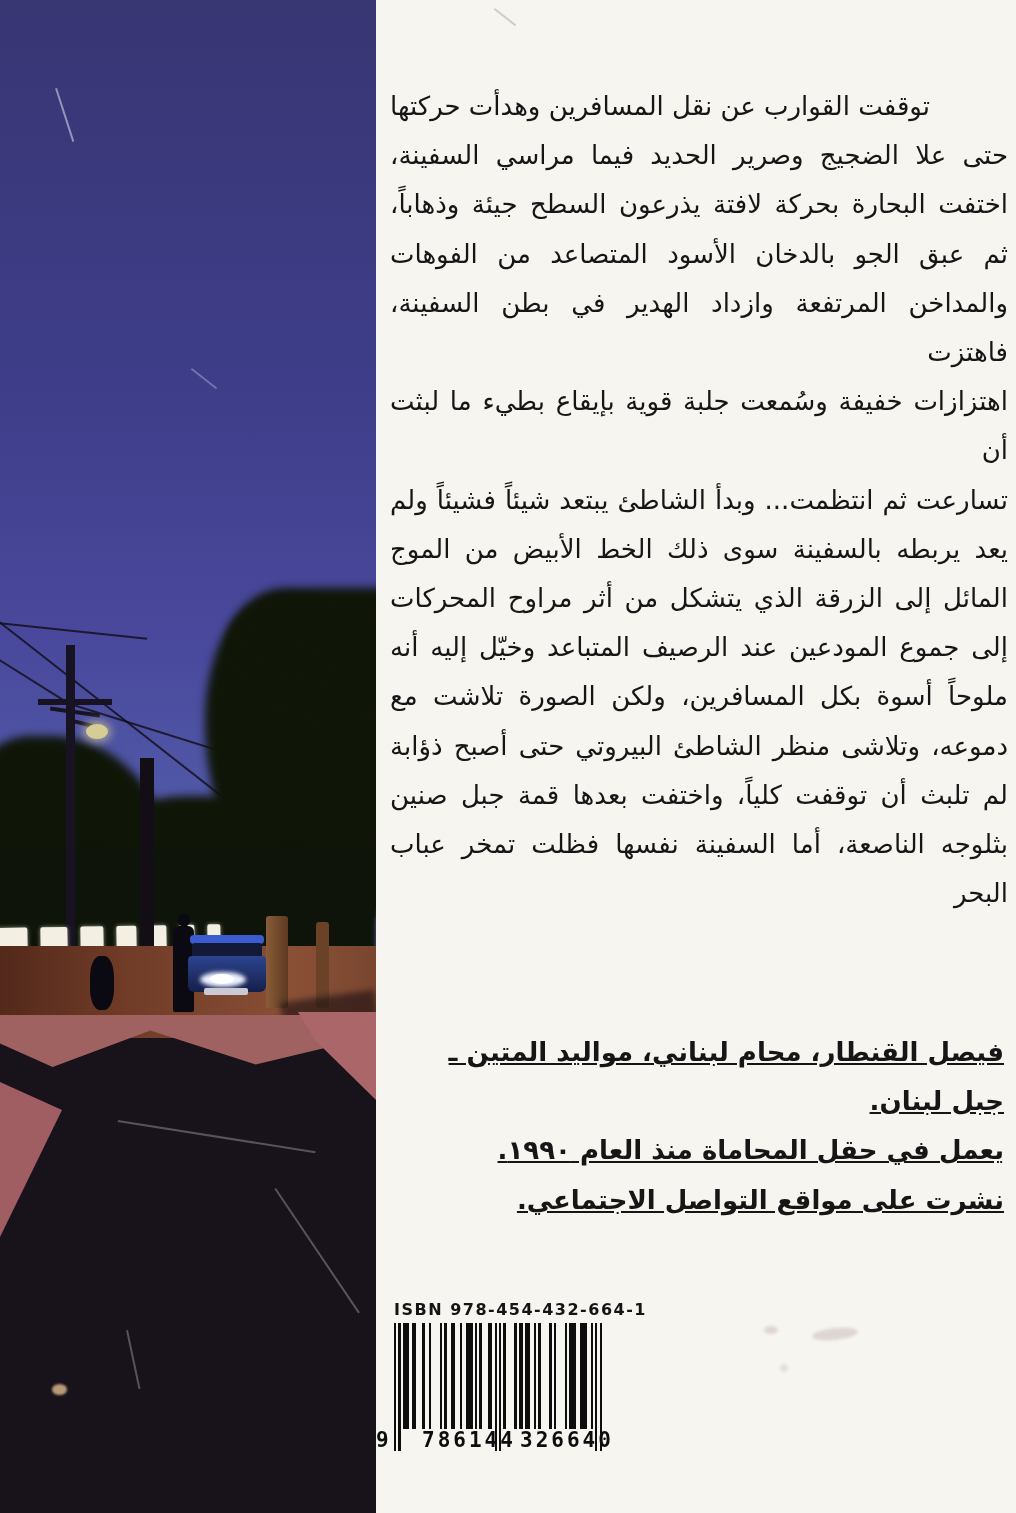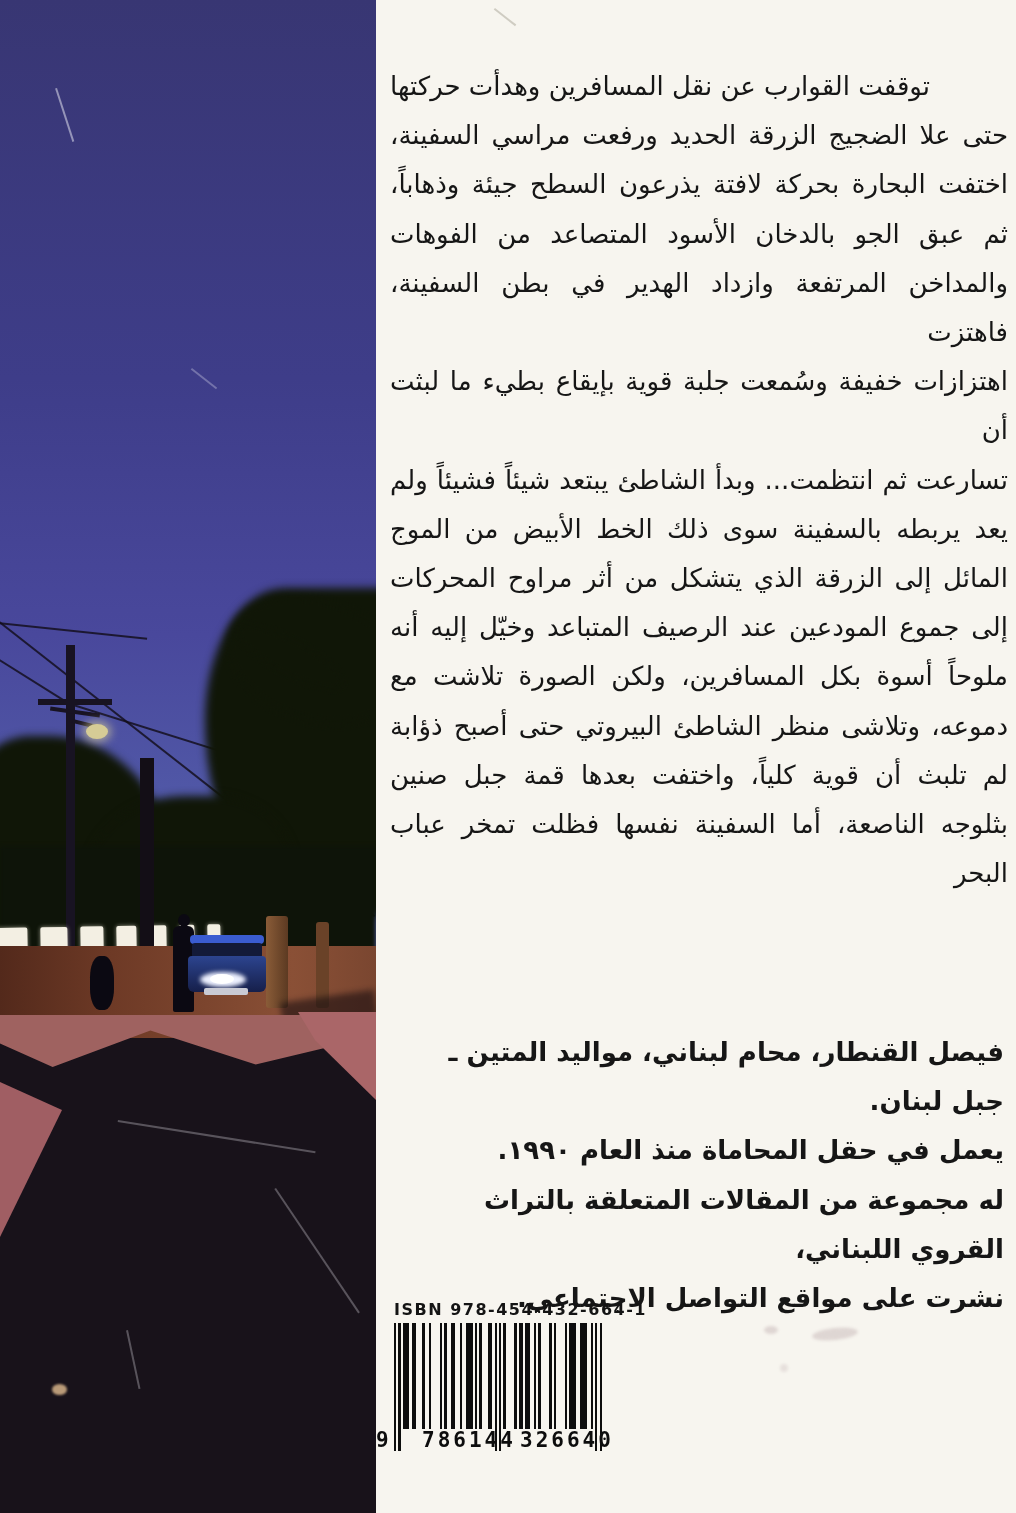--- a/index.html
+++ b/index.html
@@ -69,25 +69,25 @@
   .pscr{background:rgba(240,240,248,.5);height:2px;transform-origin:0 0;}
   .ps1{left:57px;top:88px;width:56px;transform:rotate(72deg);}
   .ps2{left:192px;top:368px;width:32px;transform:rotate(38deg);opacity:.6;}
   
   .scratch-top{left:495px;top:8px;width:27px;height:1.5px;background:#cfccc2;transform:rotate(38deg);transform-origin:0 0;}
   .smudge{background:#8a6a72;opacity:.22;border-radius:50%;filter:blur(1.5px);}
   .sm1{left:812px;top:1328px;width:46px;height:12px;transform:rotate(-6deg);}
   .sm2{left:764px;top:1326px;width:14px;height:8px;}
   .sm3{left:780px;top:1364px;width:8px;height:8px;opacity:.15;}
   
-  .blurb{left:390px;right:8px;top:62px;direction:rtl;color:var(--ink,#161616);}
+  .blurb{left:390px;right:8px;top:82px;direction:rtl;color:var(--ink,#161616);}
   .blurb .line{font-size:26px;line-height:49.2px;text-align:justify;text-align-last:justify;white-space:normal;}
   .blurb .line:first-child{padding-right:78px;}
   .blurb .line:last-child{text-align-last:right;}
-  .bio{left:396px;right:12px;top:1028px;direction:rtl;color:var(--ink,#161616);}
+  .bio{left:396px;right:12px;top:1028px;direction:rtl;color:var(--ink,#161616);text-decoration:underline;}
   .bio .line{font-size:26px;line-height:49.2px;font-weight:bold;text-align:right;}
   
   .barcode-block{left:378px;top:1300px;width:240px;height:165px;}
   .isbn-label{position:absolute;left:16px;top:0;width:209px;text-align:center;
     font-family:"DejaVu Sans",sans-serif;font-weight:bold;font-size:16px;letter-spacing:1.5px;color:#141414;white-space:nowrap;}
   .bars{position:absolute;left:16px;top:23px;display:flex;align-items:flex-start;}
   .module{width:2.2px;height:106px;}
   .module.on{background:#0d0d0d;}
   .module.guard{height:128px;}
   .bc-digit{position:absolute;font-family:"DejaVu Sans Mono",monospace;font-weight:bold;font-size:21px;color:#0d0d0d;top:128px;}
@@ -152,39 +152,38 @@
   <div class="layer rscr rs3"></div>
 </div>
 
 <div class="layer scratch-top"></div>
 <div class="layer smudge sm1"></div>
 <div class="layer smudge sm2"></div>
 <div class="layer smudge sm3"></div>
 
 <div class="layer blurb" lang="ar" dir="rtl">
     <div class="line">توقفت القوارب عن نقل المسافرين وهدأت حركتها</div>
-    <div class="line">حتى علا الضجيج الزرقة الحديد ورفعت مراسي السفينة،</div>
+    <div class="line">حتى علا الضجيج وصرير الحديد فيما مراسي السفينة،</div>
     <div class="line">اختفت البحارة بحركة لافتة يذرعون السطح جيئة وذهاباً،</div>
     <div class="line">ثم عبق الجو بالدخان الأسود المتصاعد من الفوهات</div>
     <div class="line">والمداخن المرتفعة وازداد الهدير في بطن السفينة، فاهتزت</div>
     <div class="line">اهتزازات خفيفة وسُمعت جلبة قوية بإيقاع بطيء ما لبثت أن</div>
     <div class="line">تسارعت ثم انتظمت... وبدأ الشاطئ يبتعد شيئاً فشيئاً ولم</div>
     <div class="line">يعد يربطه بالسفينة سوى ذلك الخط الأبيض من الموج</div>
     <div class="line">المائل إلى الزرقة الذي يتشكل من أثر مراوح المحركات</div>
     <div class="line">إلى جموع المودعين عند الرصيف المتباعد وخيّل إليه أنه</div>
     <div class="line">ملوحاً أسوة بكل المسافرين، ولكن الصورة تلاشت مع</div>
     <div class="line">دموعه، وتلاشى منظر الشاطئ البيروتي حتى أصبح ذؤابة</div>
-    <div class="line">لم تلبث أن قوية كلياً، واختفت بعدها قمة جبل صنين</div>
+    <div class="line">لم تلبث أن توقفت كلياً، واختفت بعدها قمة جبل صنين</div>
     <div class="line">بثلوجه الناصعة، أما السفينة نفسها فظلت تمخر عباب البحر</div>
   </div>
 
 <div class="layer bio" lang="ar" dir="rtl">
     <div class="line">فيصل القنطار، محام لبناني، مواليد المتين ـ جبل لبنان.</div>
     <div class="line">يعمل في حقل المحاماة منذ العام ١٩٩٠.</div>
-    <div class="line">له مجموعة من المقالات المتعلقة بالتراث القروي اللبناني،</div>
     <div class="line">نشرت على مواقع التواصل الاجتماعي.</div>
   </div>
 
 <div class="layer barcode-block">
   <div class="isbn-label">ISBN 978-454-432-664-1</div>
   <div class="bars" id="bars">
       <div class="module on guard"></div>
       <div class="module guard"></div>
       <div class="module on guard"></div>
       <div class="module"></div>

